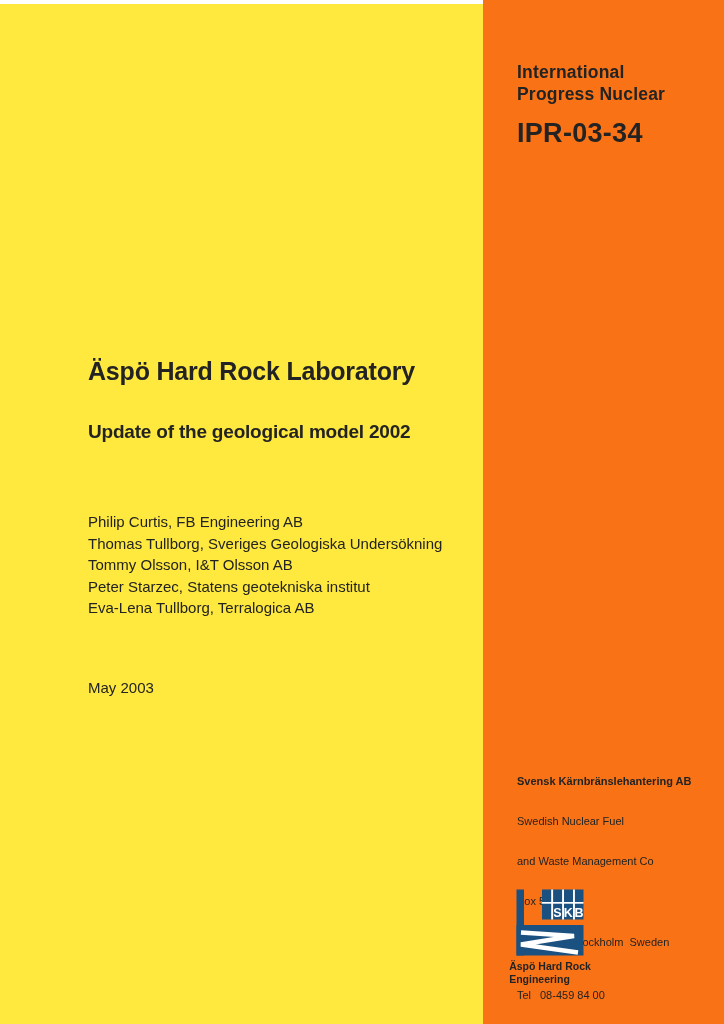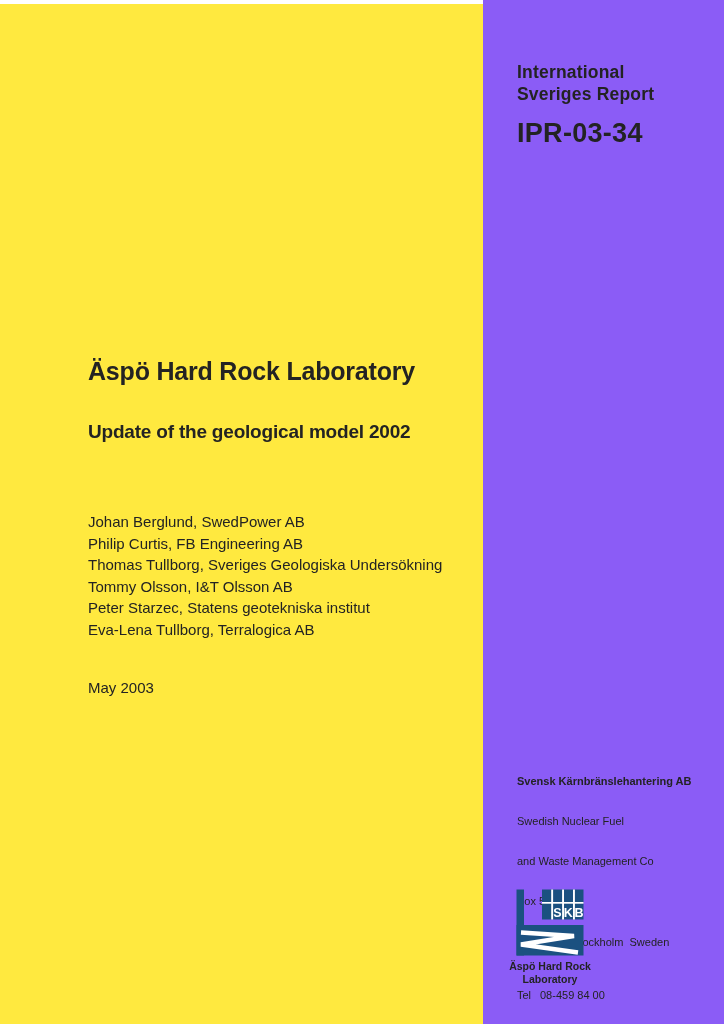--- a/index.html
+++ b/index.html
@@ -53,21 +53,21 @@
   .cover-date {
     position: absolute;
     left: 88px; top: 675px;
     font-size: 15px;
   }
   
   .right-column {
     position: absolute;
     left: 483px; top: 0;
     width: 241px; height: 1024px;
-    background: #8b5cf6;
+    background: #f97316;
   }
   .report-type {
     position: absolute;
     left: 34px; top: 62px;
     font-size: 17.5px;
     font-weight: bold;
     line-height: 21.5px;
     letter-spacing: 0.2px;
   }
   .report-number {
@@ -95,50 +95,48 @@
     flex-direction: column;
     align-items: center;
     width: 68px;
   }
   .skb-logo svg { display: block; }
   .logo-caption {
     margin-top: 4px;
     font-size: 10.5px;
     font-weight: bold;
     line-height: 12.5px;
-    text-align: center;
     white-space: nowrap;
   }
 </style>
 </head>
 <body>
 
 <div class="page">
 
   <div class="yellow-panel">
     <h1 class="cover-title">Äspö Hard Rock Laboratory</h1>
     <h2 class="cover-subtitle">Update of the geological model 2002</h2>
 
     <div class="author-list">
-      <div class="author-line">Johan Berglund, SwedPower AB</div>
       <div class="author-line">Philip Curtis, FB Engineering AB</div>
       <div class="author-line">Thomas Tullborg, Sveriges Geologiska Undersökning</div>
       <div class="author-line">Tommy Olsson, I&amp;T Olsson AB</div>
       <div class="author-line">Peter Starzec, Statens geotekniska institut</div>
       <div class="author-line">Eva-Lena Tullborg, Terralogica AB</div>
     </div>
 
     <div class="cover-date">May 2003</div>
   </div>
 
   <div class="right-column">
 
     <div class="report-type">
       <div>International</div>
-      <div>Sveriges Report</div>
+      <div>Progress Nuclear</div>
     </div>
 
     <div class="report-number">IPR-03-34</div>
 
     <div class="publisher-block">
       <div class="publisher-name">Svensk Kärnbränslehantering AB</div>
       <div class="address-line">Swedish Nuclear Fuel</div>
       <div class="address-line">and Waste Management Co</div>
       <div class="address-line">Box 5864</div>
       <div class="address-line">SE-102 40 Stockholm  Sweden</div>
@@ -168,18 +166,18 @@
         <text x="41.3" y="27.5" fill="#ffffff" font-family="Liberation Sans, DejaVu Sans, sans-serif" font-weight="bold" font-size="12.5" text-anchor="middle">S</text>
         <text x="52.3" y="27.5" fill="#ffffff" font-family="Liberation Sans, DejaVu Sans, sans-serif" font-weight="bold" font-size="12.5" text-anchor="middle">K</text>
         <text x="63.1" y="27.5" fill="#ffffff" font-family="Liberation Sans, DejaVu Sans, sans-serif" font-weight="bold" font-size="12.5" text-anchor="middle">B</text>
 
         <rect x="0.5" y="36" width="67" height="30.5" fill="#1B5180"></rect>
 
         <polyline points="5,43.5 58,47 5,55.5 62,63.5" fill="none" stroke="#ffffff" stroke-width="4.6" stroke-linejoin="miter"></polyline>
       </svg>
       <div class="logo-caption">
         <div>Äspö Hard Rock</div>
-        <div>Laboratory</div>
+        <div>Engineering</div>
       </div>
     </div>
 
   </div>
 </div>
 
 </body></html>

